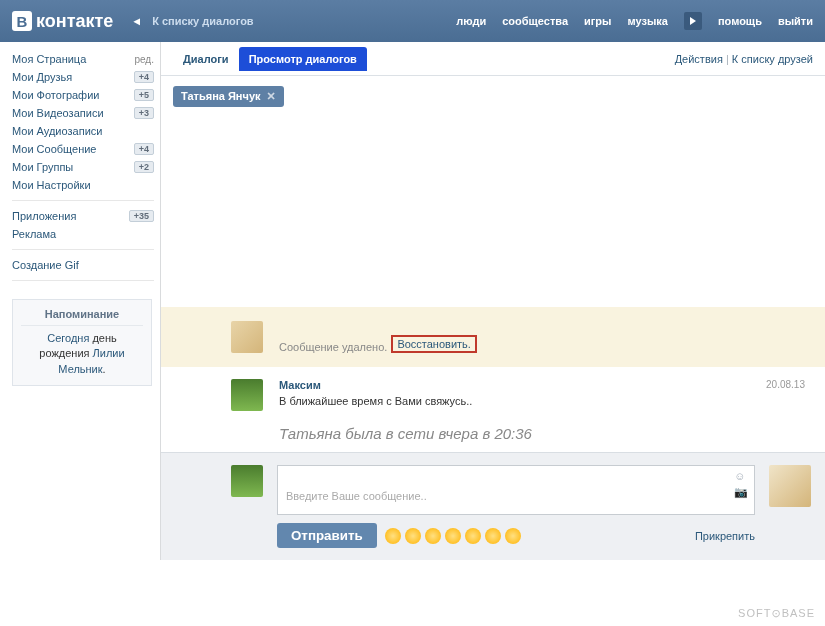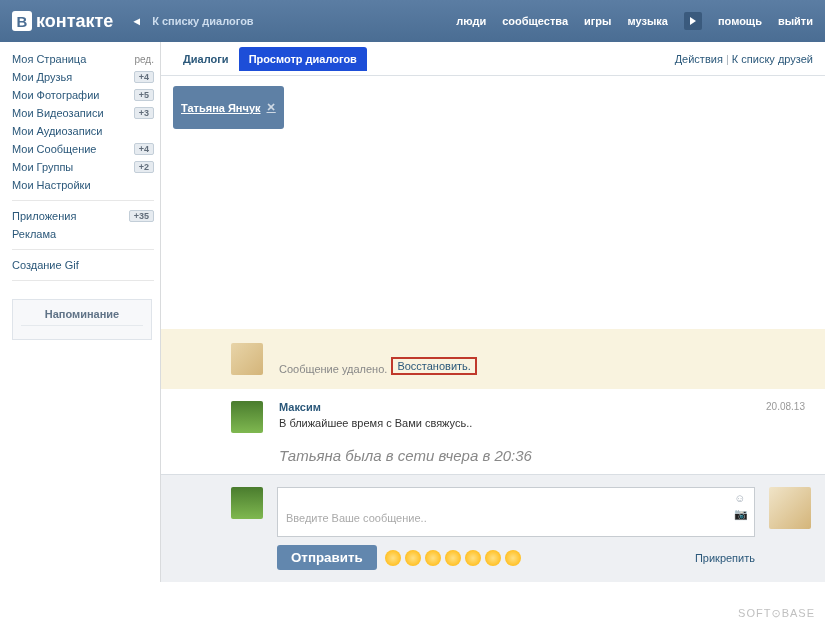--- a/index.html
+++ b/index.html
@@ -23,21 +23,21 @@
 .reminder-title { color: #607387; font-weight: bold; border-bottom: 1px solid #e5e9ed; padding-bottom: 5px; margin-bottom: 5px; }
 .reminder-body { color: #333; line-height: 1.4; }
 .reminder-body .link { color: #2b587a; }
 .content { flex: 1; border-left: 1px solid #d9dbdd; }
 .tabs-row { display: flex; align-items: center; border-bottom: 1px solid #dce1e6; padding: 0 12px; height: 34px; }
 .tab { padding: 6px 10px; color: #2b587a; cursor: pointer; font-weight: bold; }
 .tab.active { background: #1d4ed8; color: #fff; border-radius: 3px 3px 0 0; }
 .right-actions { margin-left: auto; color: #a7b0ba; font-size: 11px; }
 .right-actions a { color: #2b587a; }
 .conv-tag-row { padding: 10px 12px; }
-.conv-tag { display: inline-flex; align-items: center; background: #5e80a5; color: #fff; padding: 15px 8px; border-radius: 3px; font-weight: bold; text-decoration: underline; }
+.conv-tag { display: inline-flex; align-items: flex-start; background: #5e80a5; color: #fff; padding: 4px 8px; border-radius: 3px; font-weight: bold; }
 .conv-close { margin-left: 6px; opacity: 0.7; cursor: pointer; }
 .messages-area { padding: 0; }
 .deleted-msg { background: #f9f3df; padding: 14px 0 14px 70px; display: flex; align-items: flex-end; margin-top: 190px; }
 .avatar-sm { width: 32px; height: 32px; background: linear-gradient(135deg, #e8d4a8, #d4b57a); border-radius: 2px; margin-right: 16px; }
 .deleted-text { color: #888; }
 .restore-box { border: 2px solid #c0392b; padding: 1px 4px; margin-left: 4px; }
 .restore-box a { color: #2b587a; }
 .msg { display: flex; padding: 12px 20px 4px 70px; }
 .avatar-green { width: 32px; height: 32px; background: linear-gradient(#4a7c2e, #7fb850); border-radius: 2px; margin-right: 16px; }
 .msg-body { flex: 1; }
@@ -122,20 +122,23 @@
     <div class="side-item">
       <span>Реклама</span>
     </div>
     <div class="side-sep"></div>
     <div class="side-item">
       <span>Создание Gif</span>
     </div>
     <div class="side-sep"></div>
     <div class="reminder">
       <div class="reminder-title">Напоминание</div>
+      <div class="reminder-body">
+        <a class="link">Сегодня</a><span> день рождения </span><a class="link">Лилии Мельник</a><span>.</span>
+      </div>
     </div>
   </div>
 
   <div class="content">
     <div class="tabs-row">
       <div class="tab">Диалоги</div>
       <div class="tab active">Просмотр диалогов</div>
       <div class="right-actions">
         <a>Действия</a><span> | </span><a>К списку друзей</a>
       </div>

